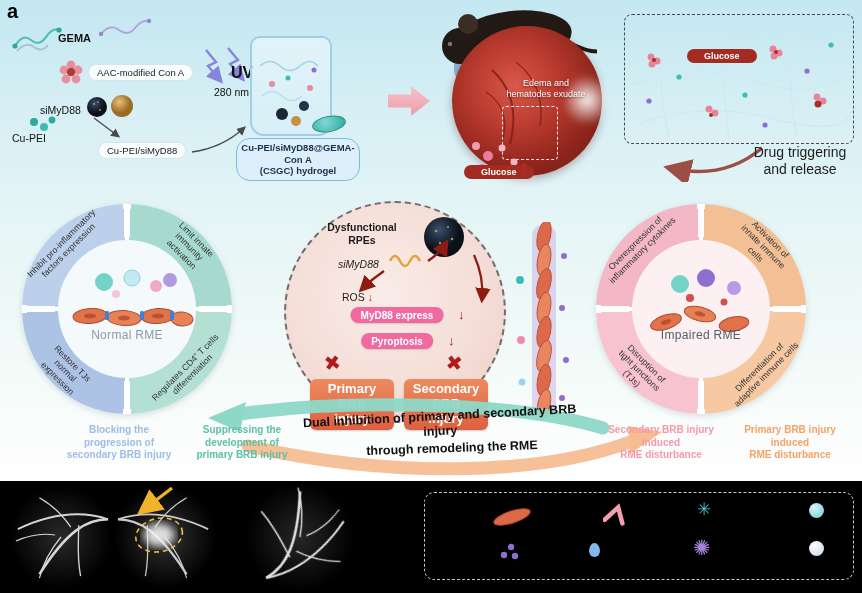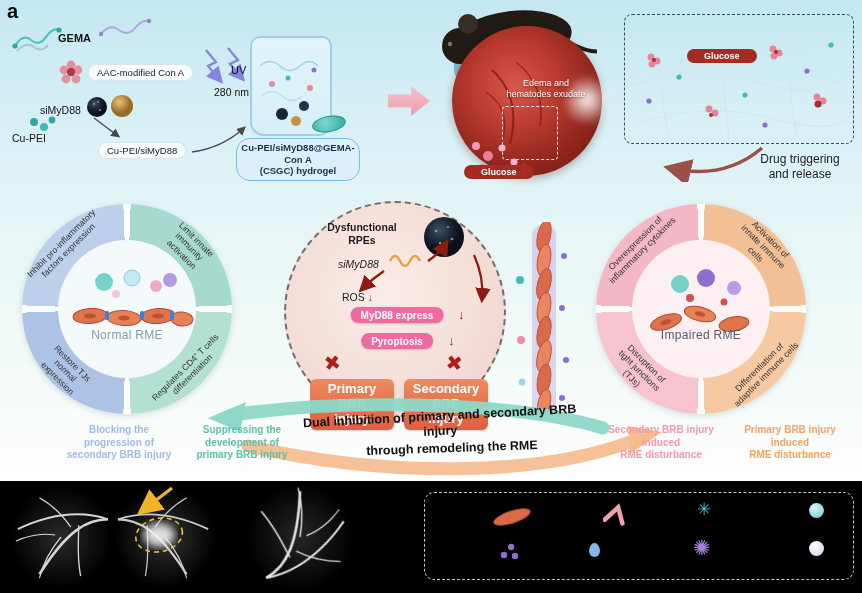--- a/index.html
+++ b/index.html
@@ -54,21 +54,21 @@
 
   <svg class="abs" style="left:198px;top:46px" width="64" height="48">
     <defs>
         <marker id="mbolt" markerWidth="7" markerHeight="7" refX="5" refY="3.5" orient="auto">
           <path d="M0 0 L7 3.5 L0 7 z" fill="#8684dc"></path>
         </marker>
       </defs>
     <polyline points="8,4 18,16 10,20 22,34" stroke="#8684dc" stroke-width="2.4" fill="none" marker-end="url(#mbolt)"></polyline>
     <polyline points="30,2 40,14 32,18 44,32" stroke="#8684dc" stroke-width="2.4" fill="none" marker-end="url(#mbolt)"></polyline>
   </svg>
-  <div class="abs" style="left:231px;top:64px;font-size:11px;font-weight:400;color:#111">UV</div>
+  <div class="abs" style="left:231px;top:64px;font-size:16px;font-weight:700;color:#111">UV</div>
   <div class="abs" style="left:214px;top:86px;font-size:10.5px;color:#111">280 nm</div>
 
   <div class="abs" style="left:40px;top:104px;font-size:10.5px;color:#111">siMyD88</div>
   <svg class="abs" style="left:86px;top:94px" width="52" height="26">
     <defs>
       <radialGradient id="dsA" cx="38%" cy="32%">
           <stop offset="0%" stop-color="#3d506b"></stop>
           <stop offset="60%" stop-color="#1c2736"></stop>
           <stop offset="100%" stop-color="#0b111b"></stop>
         </radialGradient>
@@ -204,21 +204,21 @@
     <div class="abs badge-red" style="left:62px;top:34px">Glucose</div>
   </div>
   <svg class="abs" style="left:652px;top:140px" width="118" height="42">
     <defs>
         <marker id="mmar" markerWidth="8" markerHeight="8" refX="6" refY="4" orient="auto">
           <path d="M0 0 L8 4 L0 8 z" fill="#9c4f46"></path>
         </marker>
       </defs>
     <path d="M110 8 C 84 30 52 36 18 28" stroke="#9c4f46" stroke-width="3.5" fill="none" marker-end="url(#mmar)"></path>
   </svg>
-  <div class="abs txt" style="left:744px;top:152px;width:112px;font-size:12px;color:#1d1d1d">Drug triggering
+  <div class="abs txt" style="left:744px;top:144px;width:112px;font-size:14px;color:#1d1d1d">Drug triggering
 and release</div>
 
   <div class="abs ring" style="left:22px;top:204px;width:210px;height:210px;background:conic-gradient(from 0deg,#ffffff 0deg 2deg,#a7dacf 2deg 88deg,#ffffff 88deg 92deg,#b4e0d4 92deg 178deg,#ffffff 178deg 182deg,#adc3e6 182deg 268deg,#ffffff 268deg 272deg,#bccfeb 272deg 358deg,#ffffff 358deg 360deg)">
     <div class="quad" style="left:43px;top:43px;transform:translate(-50%,-50%) rotate(-45deg)">Inhibit pro-inflammatory
 factors expression</div>
     <div class="quad" style="left:167px;top:43px;transform:translate(-50%,-50%) rotate(45deg)">Limit innate
 immunity
 activation</div>
     <div class="quad" style="left:43px;top:167px;transform:translate(-50%,-50%) rotate(45deg)">Restore TJs
 normal

